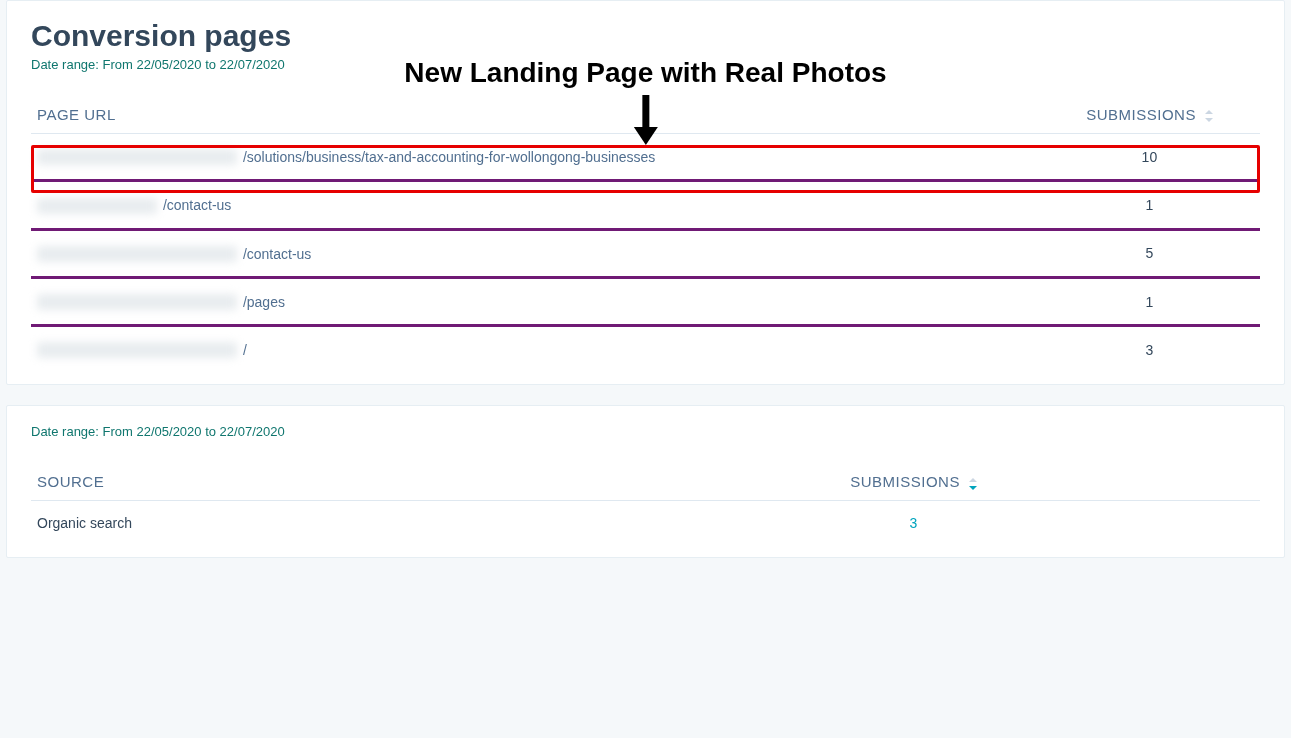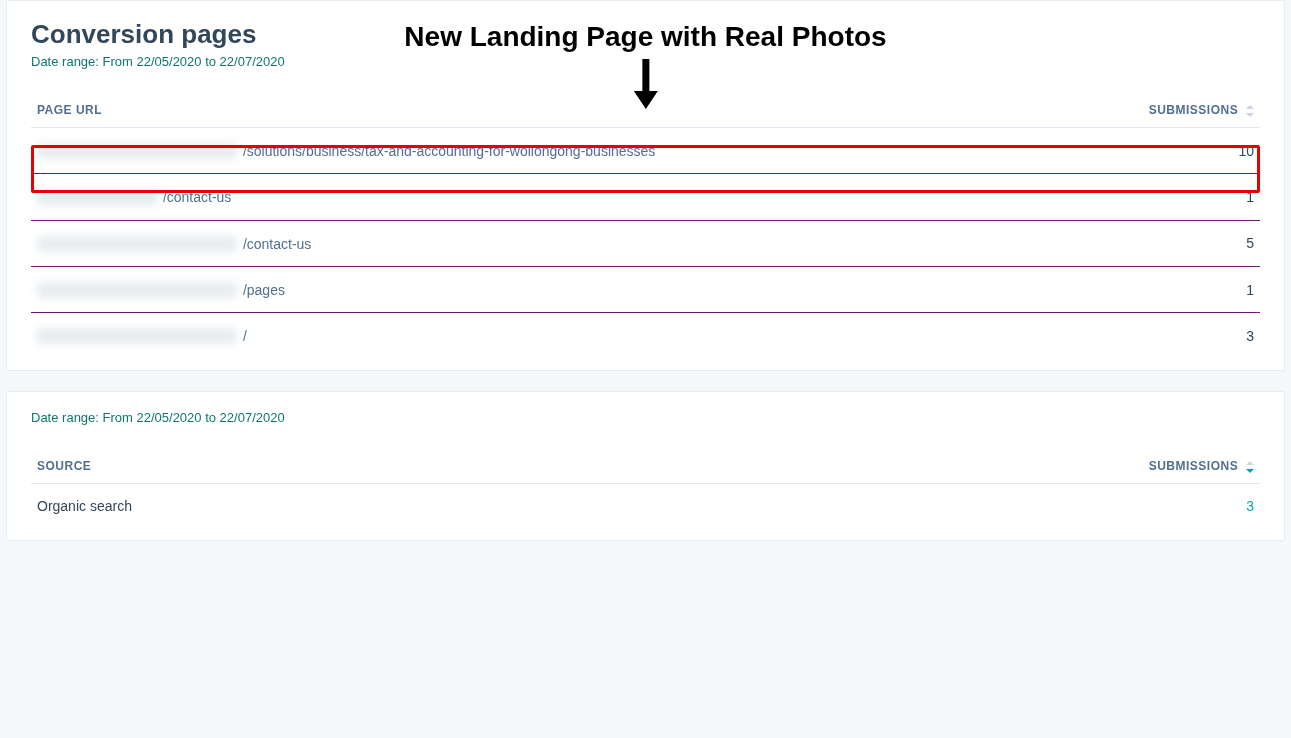--- a/index.html
+++ b/index.html
@@ -13,50 +13,50 @@
   }
   .card {
     background: #fff;
     border: 1px solid #e6eef3;
     border-radius: 2px;
     margin-bottom: 20px;
     padding: 18px 24px 12px 24px;
     position: relative;
   }
   .card-title {
-    font-size: 26px;
+    font-size: 30px;
     font-weight: 600;
     color: #33475b;
     margin-bottom: 4px;
   }
   .card-subtitle {
     font-size: 13px;
     color: #0f766e;
     margin-bottom: 24px;
   }
   .tbl { width: 100%; border-collapse: collapse; }
   .tbl th {
     text-align: left;
-    font-size: 12px;
+    font-size: 15px;
     letter-spacing: 0.5px;
     color: #516f90;
-    font-weight: 700;
+    font-weight: 400;
     padding: 10px 6px;
     border-bottom: 1px solid #dfe8f0;
   }
-  .tbl th.right { text-align: right; }
+  .tbl th.right { text-align: center; }
   .tbl td {
     padding: 14px 6px;
-    border-bottom: 1px solid #701a75;
+    border-bottom: 3px solid #701a75;
     font-size: 14px;
     color: #33475b;
     vertical-align: middle;
   }
   .tbl tr:last-child td { border-bottom: none; }
-  .tbl td.right { text-align: right; color: #33475b; }
+  .tbl td.right { text-align: center; color: #33475b; }
   .tbl td.right.accent { color: #00a4bd; font-weight: 500; }
   .sort-icon {
     display: inline-block;
     vertical-align: middle;
     margin-left: 4px;
   }
   .sort-icon svg { display: block; }
   .redacted {
     display: inline-block;
     height: 16px;
@@ -86,20 +86,21 @@
     left: 50%;
     transform: translateX(-50%);
     text-align: center;
     pointer-events: none;
   }
   .annotation .label {
     font-size: 28px;
     font-weight: 700;
     color: #000;
     white-space: nowrap;
+    margin-top: 36px;
   }
   .annotation svg { display: block; margin: 6px auto 0 auto; }
 </style>
 </head>
 <body>
 
 <div class="card">
 
   <div class="card-title">Conversion pages</div>
   <div class="card-subtitle">Date range: From 22/05/2020 to 22/07/2020</div>

